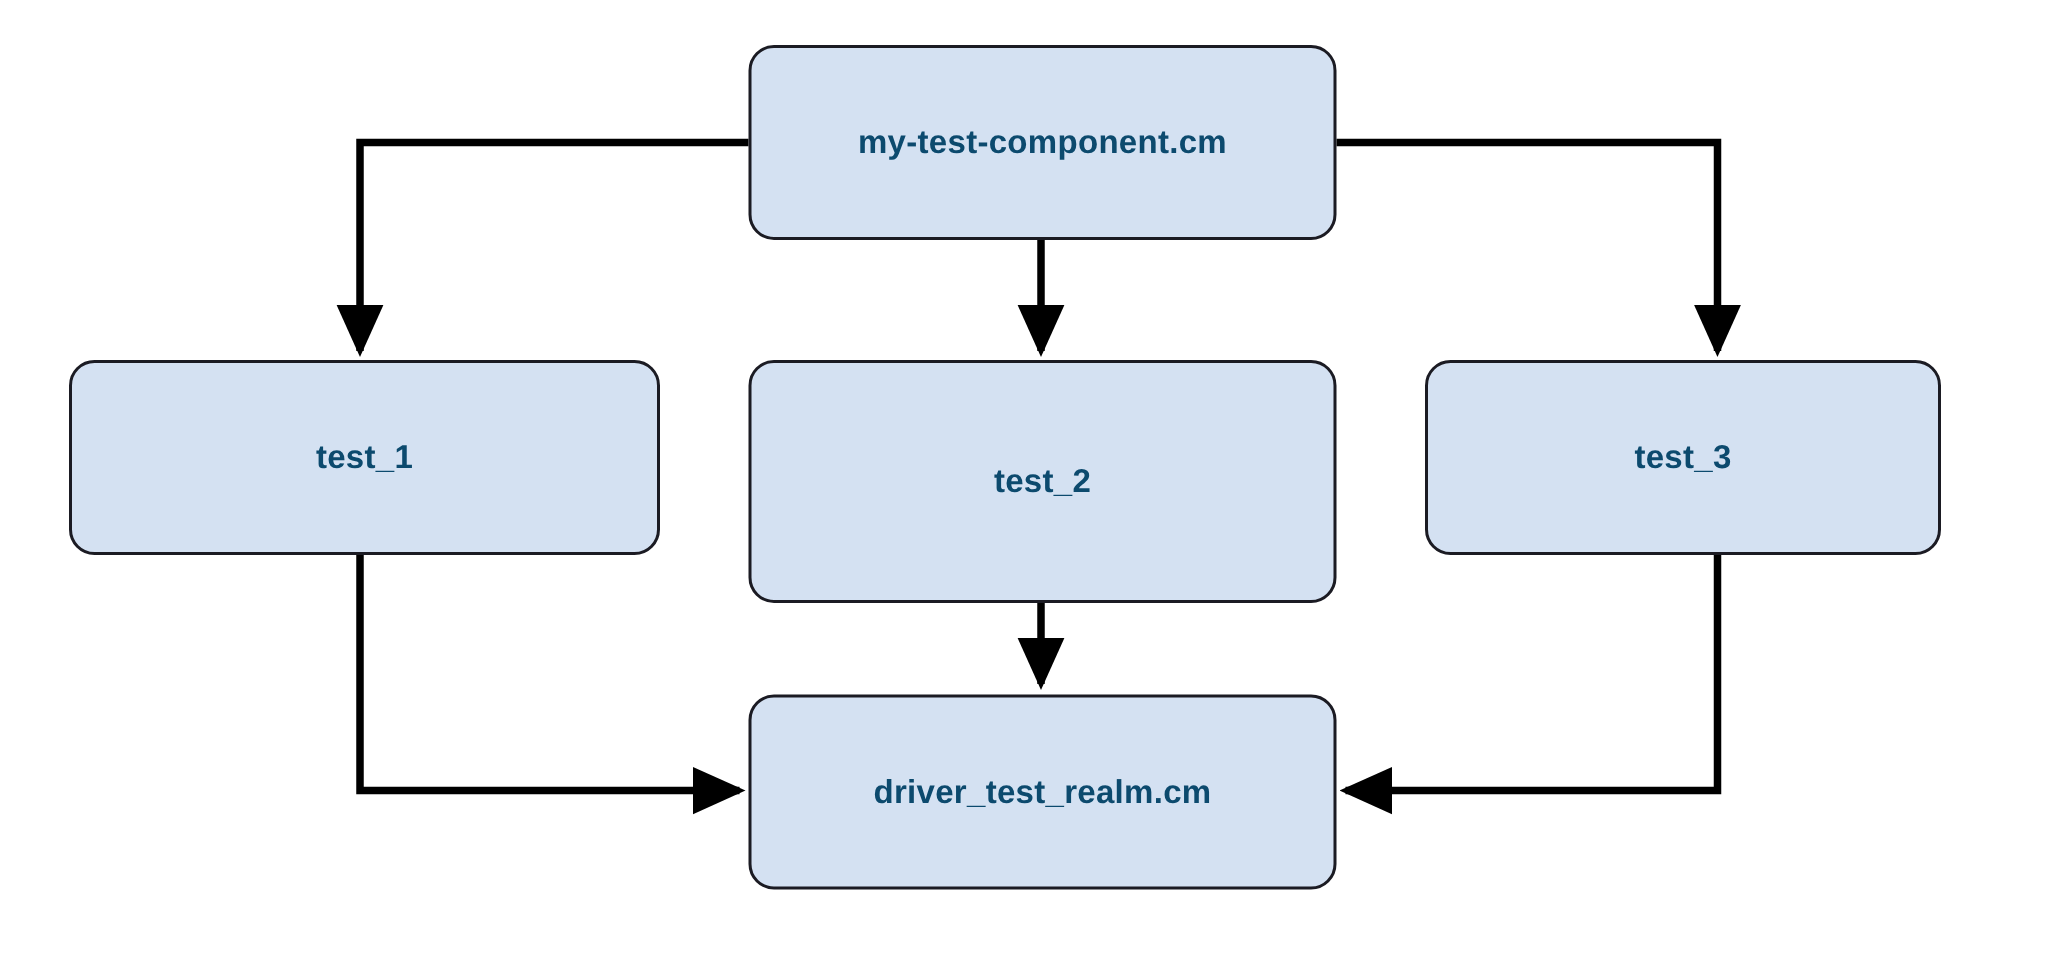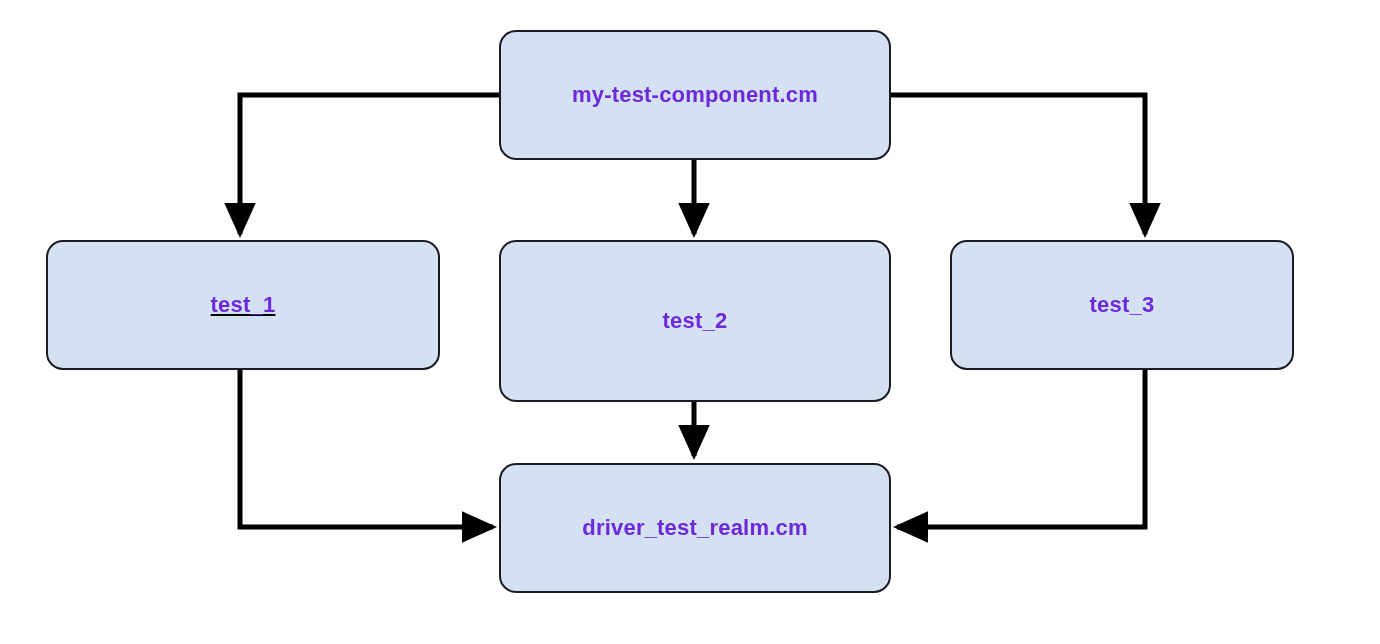--- a/index.html
+++ b/index.html
@@ -34,27 +34,27 @@
     border-radius: 17px;
     display: flex;
     align-items: center;
     justify-content: center;
     z-index: 2;
   }
   .node-label {
     font-family: "Liberation Sans", sans-serif;
     font-size: 22px;
     font-weight: bold;
-    color: #6d28d9;
+    color: #0c4a6e;
     letter-spacing: 0.2px;
     white-space: nowrap;
     text-align: left;
   }
   #node-root      { left: 499px; top: 30px;  width: 392px; height: 130px; }
-  #node-test-1    { left: 46px;  top: 240px; width: 394px; height: 130px; text-decoration: underline; }
+  #node-test-1    { left: 46px;  top: 240px; width: 394px; height: 130px; }
   #node-test-2    { left: 499px; top: 240px; width: 392px; height: 162px; }
   #node-test-3    { left: 950px; top: 240px; width: 344px; height: 130px; }
   #node-realm     { left: 499px; top: 463px; width: 392px; height: 130px; }
 </style>
 </head>
 <body>
 
 <div id="diagram-root">
 
   <svg id="edge-layer" viewBox="0 0 1380 644" xmlns="http://www.w3.org/2000/svg">

